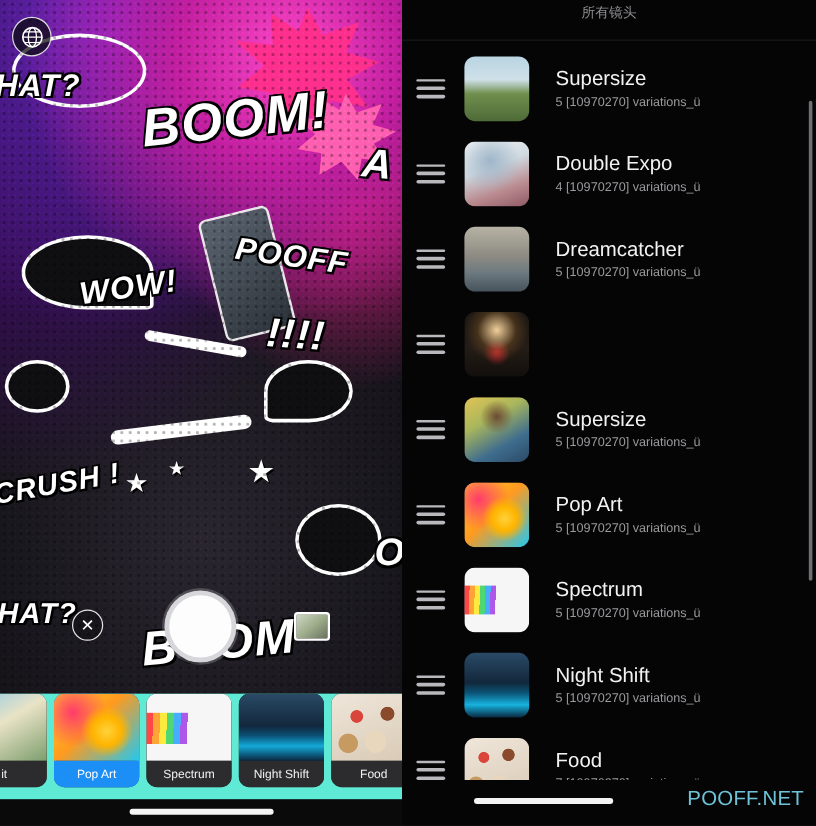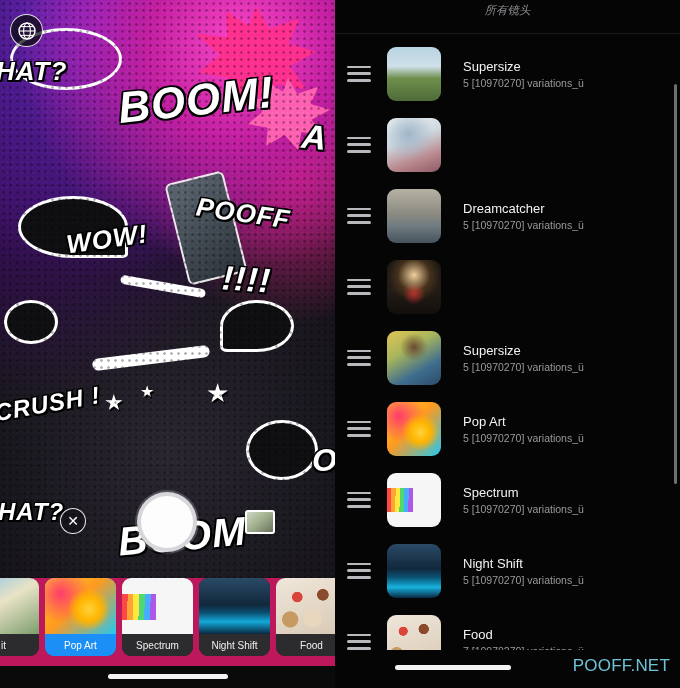--- a/index.html
+++ b/index.html
@@ -114,21 +114,21 @@
     position:absolute; left:245px; top:510px;
     width:30px; height:24px;
     border:2px solid #fff; border-radius:3px;
     background: linear-gradient(140deg,#cfd8c4,#9fae8c 50%,#69705e);
   }
 
   
   .carousel {
     position:absolute; left:0; top:578px;
     width:335px; height:88px;
-    background:#be185d;
+    background:#5eead4;
     display:flex; align-items:flex-start;
     overflow:hidden;
   }
   .lens-card {
     position:relative;
     flex:0 0 71px;
     width:71px; height:78px;
     margin-right:6px;
     border-radius:9px;
     overflow:hidden;
@@ -180,21 +180,20 @@
     height:34px;
     display:flex; align-items:flex-start; justify-content:center;
     gap:56px;
     padding-top:3px;
   }
   .tab {
     position:relative;
     color:#8e8e93; font-size:11.5px;
     padding-bottom:10px;
     white-space:nowrap;
-    font-style:italic;
   }
   .tab.active { color:#ffffff; font-weight:bold; font-size:11px; }
   .tab.active::after {
     content:"";
     position:absolute; left:-6px; right:-6px; bottom:0;
     height:3px; border-radius:2px; background:#ffffff;
   }
   .tabs-divider {
     position:absolute; left:0; right:0; bottom:0; height:1px;
     background:#1a1a1a;
@@ -222,21 +221,21 @@
     display:block; height:2.5px; background:#b9b9bd; border-radius:2px;
   }
   .row-thumb {
     flex:0 0 54px;
     width:54px; height:54px;
     border-radius:9px;
     overflow:hidden;
     background:#1c1c1e;
   }
   .row-meta { margin-left:22px; }
-  .row-title { color:#f2f2f2; font-size:13px; margin-bottom:3px; }
+  .row-title { color:#f2f2f2; font-size:17px; margin-bottom:3px; }
   .row-sub   { color:#9a9a9e; font-size:10.5px; }
 
   .lib-scroll {
     position:absolute; right:3px; top:84px;
     width:3px; height:400px; border-radius:2px;
     background:#6e6e73;
   }
   .watermark {
     position:absolute; right:10px; bottom:12px;
     color:#6fc3d8; font-size:17px; letter-spacing:0.2px;
@@ -372,20 +371,24 @@
 
       <div class="lens-row">
         <div class="drag-handle">
             <i></i>
             <i></i>
             <i></i>
           </div>
         <div class="row-thumb" style="background:
                radial-gradient(circle at 40% 30%, #9fb6c9 0%, rgba(200,220,230,0) 50%),
                linear-gradient(160deg,#eef2f4 0%,#cfd9e0 40%,#b98a8f 72%,#8f5a66 100%);"></div>
+        <div class="row-meta">
+          <div class="row-title">Double Expo</div>
+          <div class="row-sub">4 [10970270] variations_ü</div>
+        </div>
       </div>
 
       <div class="lens-row">
         <div class="drag-handle">
             <i></i>
             <i></i>
             <i></i>
           </div>
         <div class="row-thumb" style="background:linear-gradient(180deg,#b6b2a4 0%,#8d8b82 45%,#6e7a80 70%,#46535c 100%);"></div>
         <div class="row-meta">

